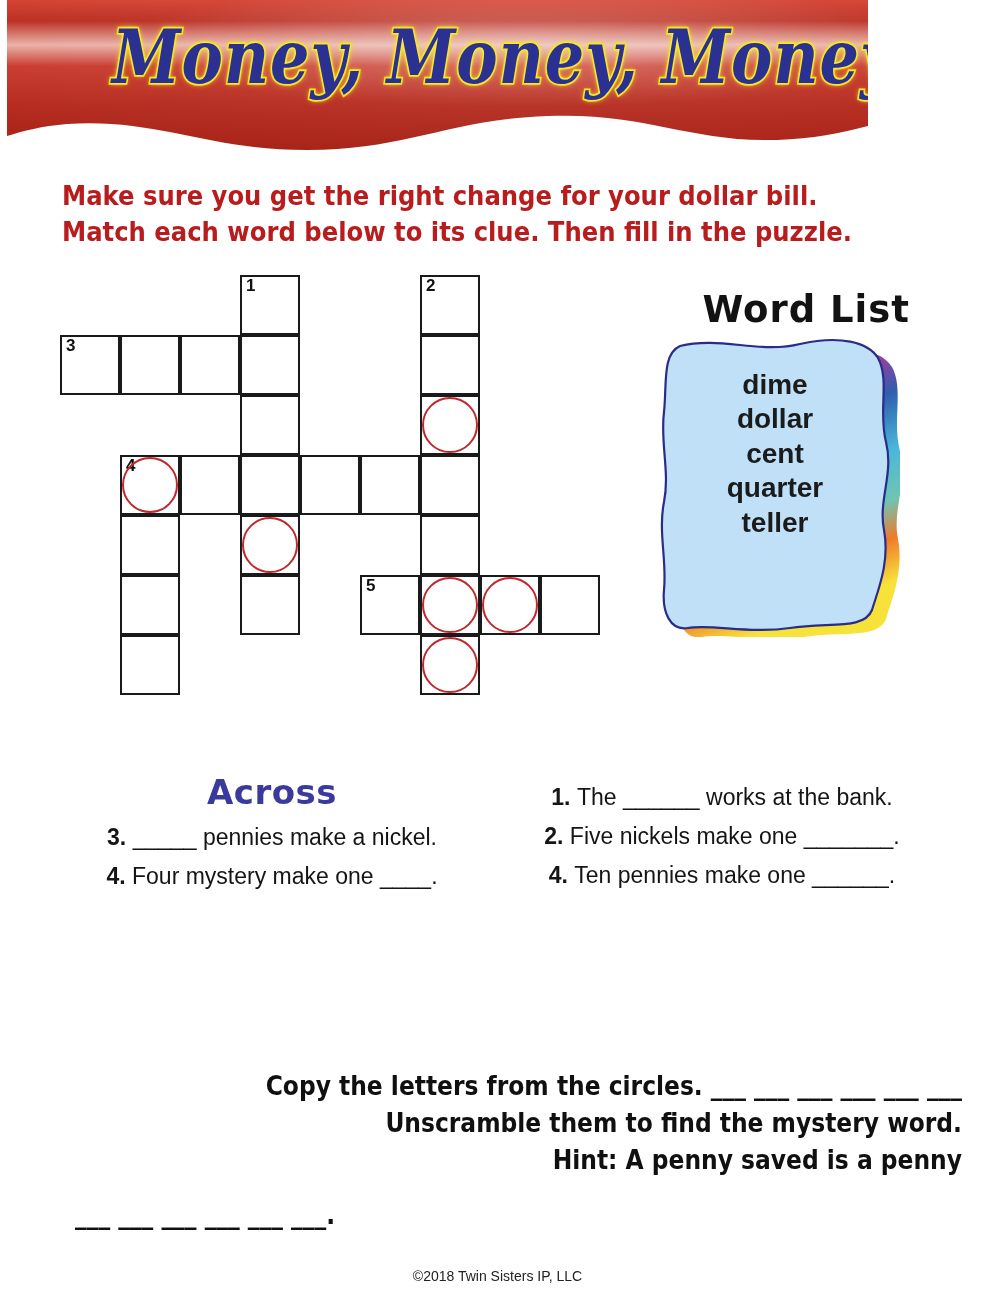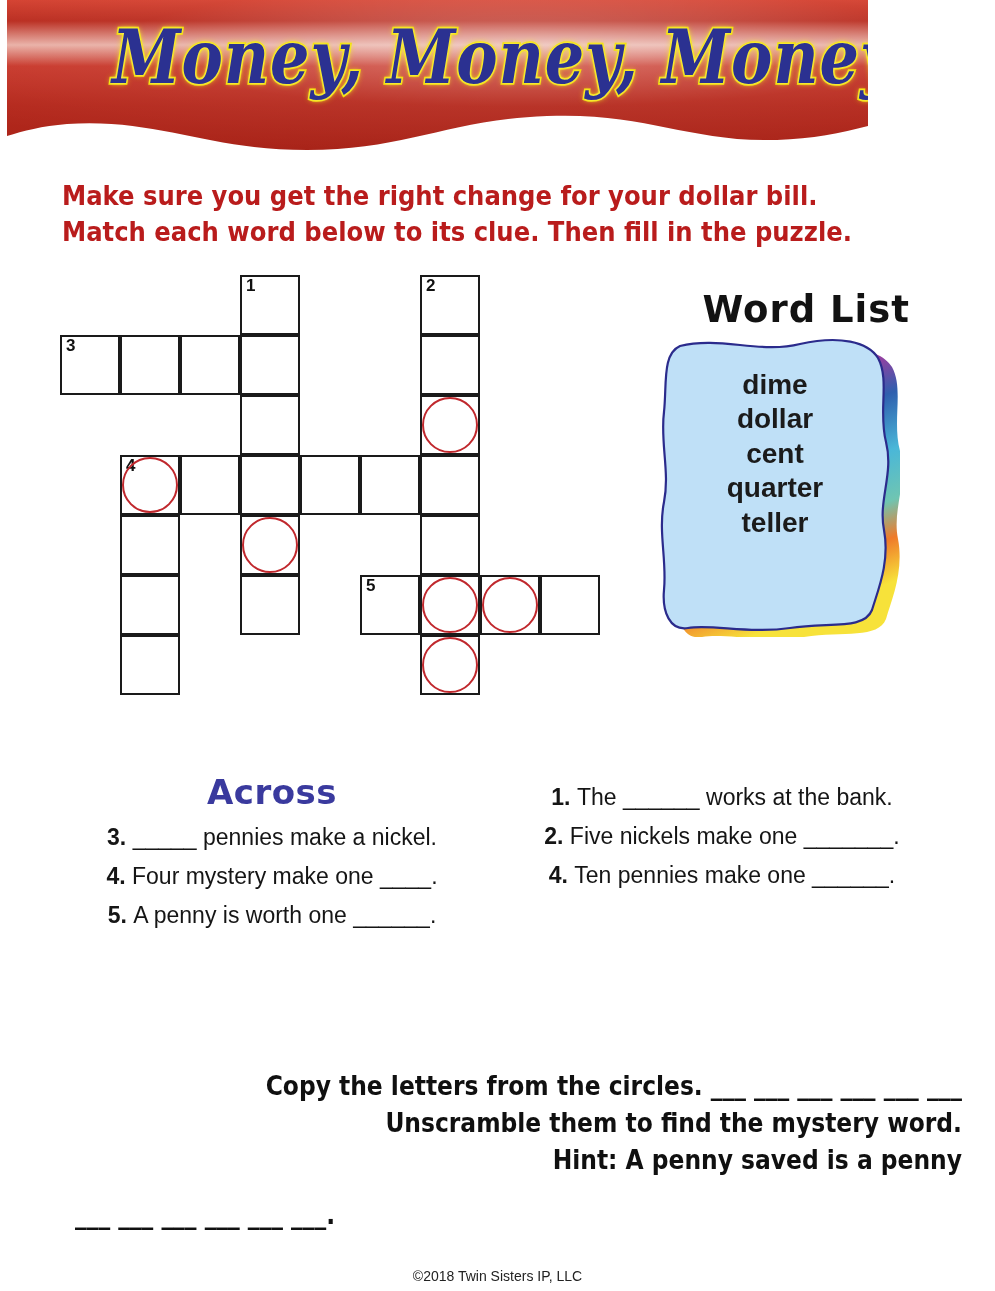--- a/index.html
+++ b/index.html
@@ -211,21 +211,20 @@
     <div>cent</div>
     <div>quarter</div>
     <div>teller</div>
   </div>
 
 <div class="clue-col" style="left:62px;width:420px;">
   <div class="clue-head across">Across</div>
   <div id="across-list">
       <div class="clue"><b>3. </b><span>_____ pennies make a nickel.</span></div>
       <div class="clue"><b>4. </b><span>Four mystery make one ____.</span></div>
-      <div class="clue"><b>5. </b><span>A penny is worth one ______.</span></div>
     </div>
 </div>
 
 <div class="clue-col" style="left:497px;width:450px;">
   <div id="down-list">
       <div class="clue"><b>1. </b><span>The ______ works at the bank.</span></div>
       <div class="clue"><b>2. </b><span>Five nickels make one _______.</span></div>
       <div class="clue"><b>4. </b><span>Ten pennies make one ______.</span></div>
     </div>
 </div>

